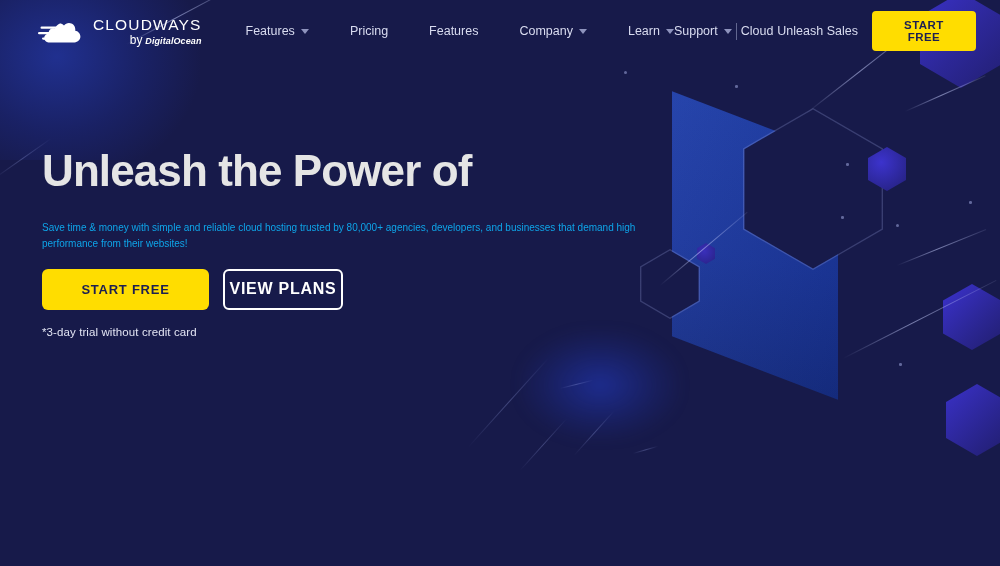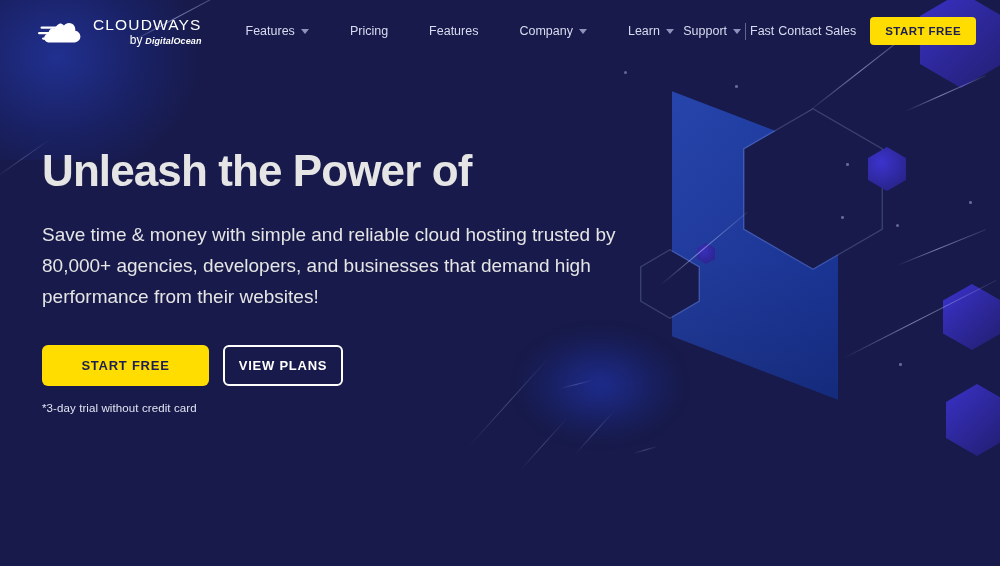--- a/index.html
+++ b/index.html
@@ -235,25 +235,25 @@
   .headline {
     font-size: 44px;
     font-weight: 700;
     line-height: 1.165;
     letter-spacing: -0.9px;
     color: #e5e5e5;
     margin-bottom: 24px;
   }
 
   .subhead {
-    font-size: 19px;
+    font-size: 10px;
     line-height: 1.62;
-    color: #e5e5e5;
+    color: #0ea5e9;
     width: 596px;
-    margin-bottom: 32px;
+    margin-bottom: 16px;
   }
 
   .cta-row { display: flex; align-items: center; gap: 14px; }
 
   .btn-primary {
     background: #ffdd00;
     color: #1c1f52;
     font-size: 13px;
     font-weight: 700;
     letter-spacing: 0.75px;
@@ -261,21 +261,21 @@
     border-radius: 6px;
     width: 167px;
     height: 41px;
     cursor: pointer;
     font-family: "Liberation Sans", sans-serif;
   }
 
   .btn-outline {
     background: transparent;
     color: #ffffff;
-    font-size: 13px;
+    font-size: 16px;
     font-weight: 700;
     letter-spacing: 0.75px;
     border: 2px solid #ffffff;
     border-radius: 6px;
     width: 120px;
     height: 41px;
     cursor: pointer;
     font-family: "Liberation Sans", sans-serif;
   }
 
@@ -369,24 +369,24 @@
       </span>
     </nav>
 
     <nav class="nav-right">
       <span class="nav-item">
         <span>Support</span>
         <span class="caret"></span>
       </span>
       <span class="nav-divider"></span>
       <span class="nav-item">
-        <span>Fast</span>
-      </span>
-      <span class="nav-item">
-        <span>Contact Sales</span>
+        <span>Cloud</span>
+      </span>
+      <span class="nav-item">
+        <span>Unleash Sales</span>
       </span>
       <button class="btn-header">START FREE</button>
     </nav>
 
   </header>
 
   <section class="hero">
 
     <h1 class="headline">
       <div>Unleash the Power of</div>

